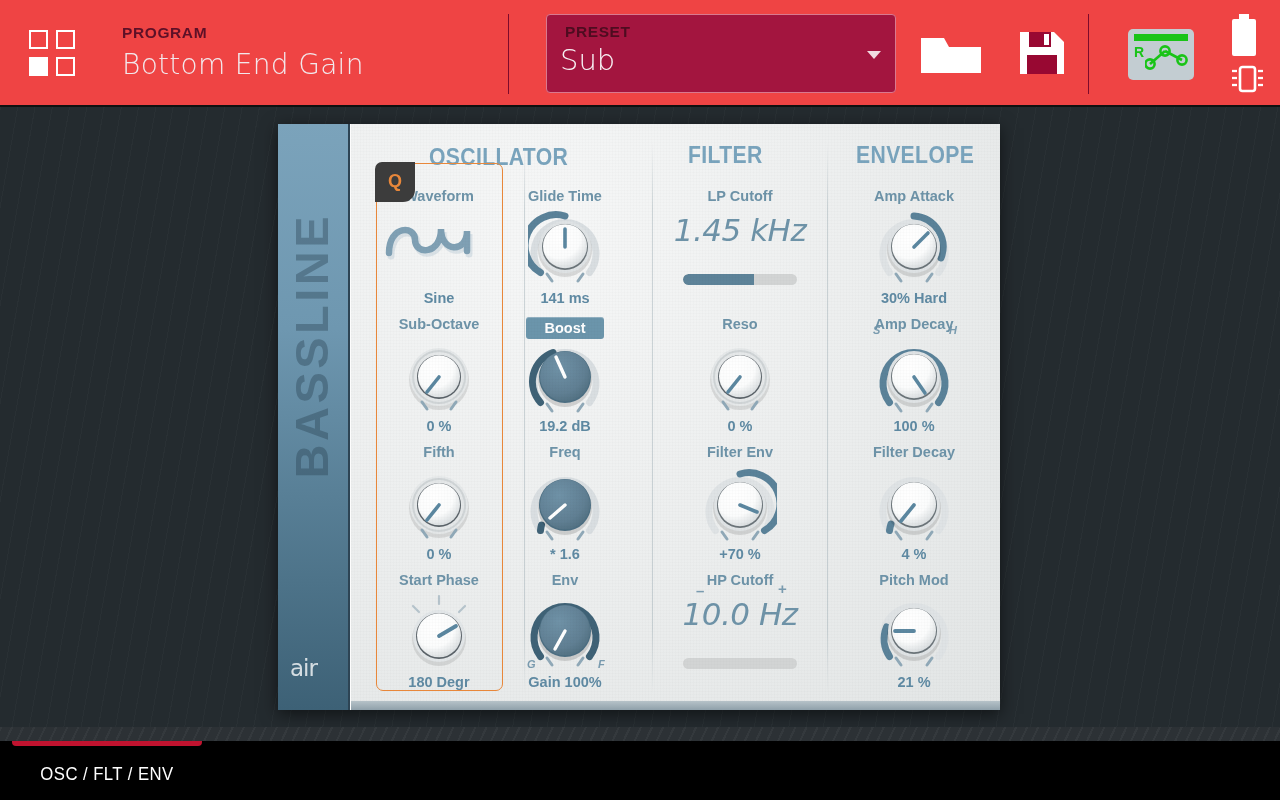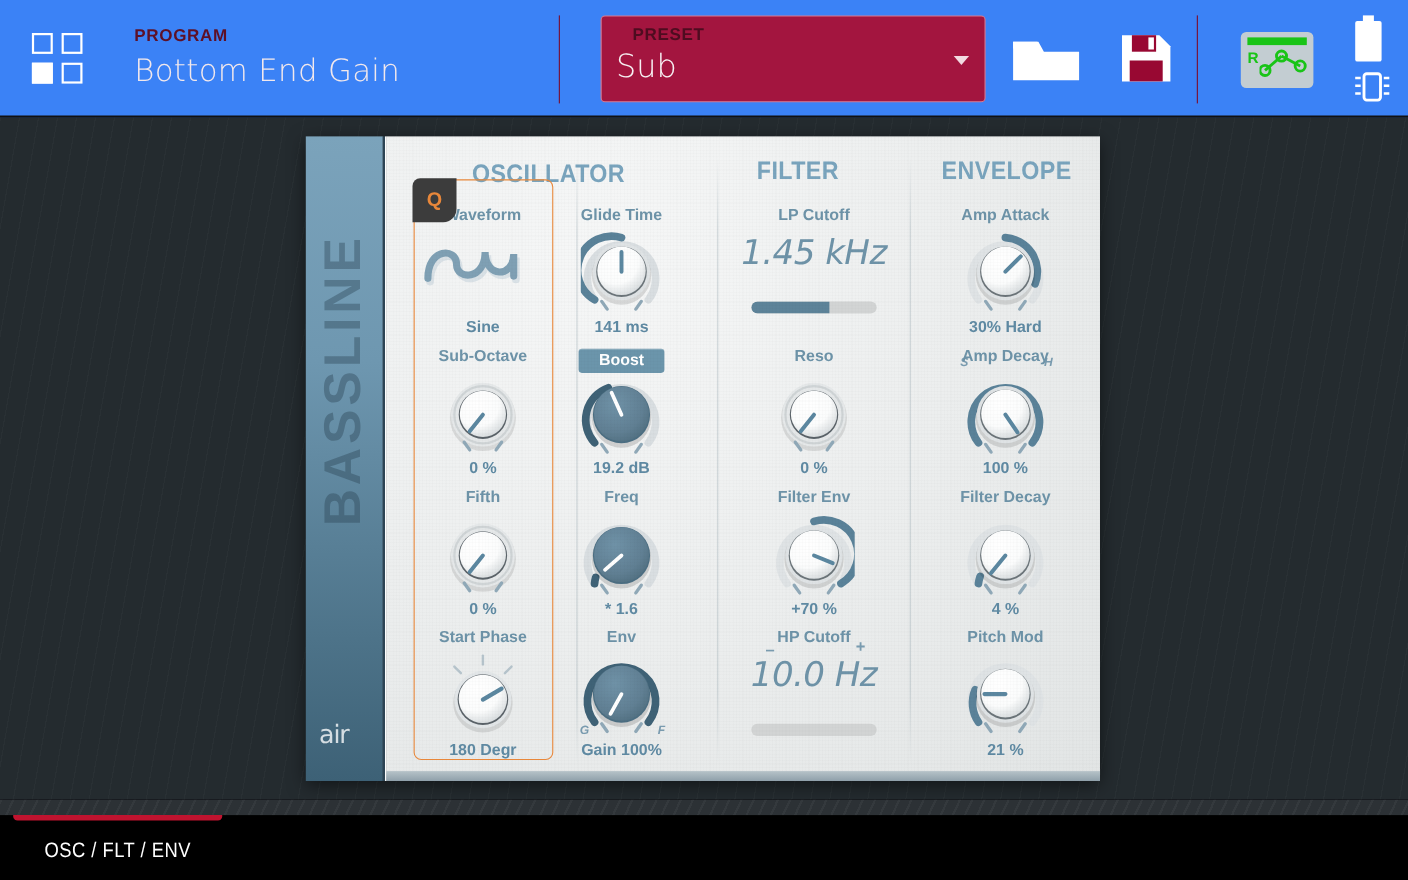--- a/index.html
+++ b/index.html
@@ -14,21 +14,21 @@
   #app {
     position: relative;
     width: 1280px; height: 800px;
     background: #000;
   }
 
   
   #header {
     position: absolute; left: 0; top: 0;
     width: 1280px; height: 107px;
-    background: #3b82f6;
+    background: #ef4444;
     border-bottom: 2px solid #111;
   }
 
   #grid-icon {
     position: absolute; left: 29px; top: 30px;
     width: 46px; height: 46px;
   }
   #grid-icon .cell {
     position: absolute; width: 19px; height: 19px;
     border: 2.5px solid #fff; background: transparent;
@@ -56,21 +56,21 @@
   }
 
   #preset-box {
     position: absolute; left: 546px; top: 14px;
     width: 350px; height: 79px;
     background: #a3153f;
     border: 1.5px solid #d9798f;
     border-radius: 4px;
   }
   #preset-label {
-    position: absolute; left: 28px; top: 8px;
+    position: absolute; left: 18px; top: 8px;
     font-size: 15.5px; font-weight: bold; letter-spacing: 0.6px;
     color: #4e0c20;
   }
   #preset-value {
     position: absolute; left: 13px; top: 28px;
     font-size: 29px; color: #f7f0f3; font-weight: 300;
     font-family: "DejaVu Sans", sans-serif;
   }
   #preset-arrow {
     position: absolute; right: 14px; top: 50%; margin-top: -3px;

